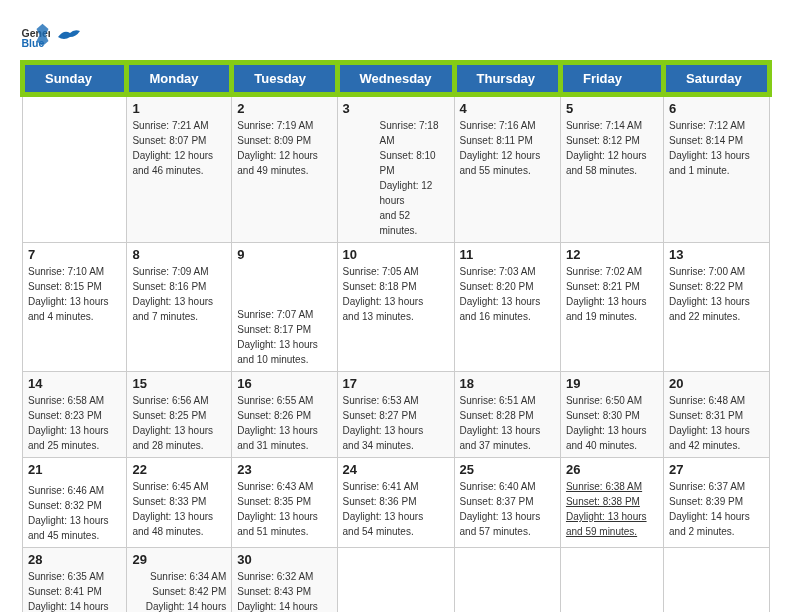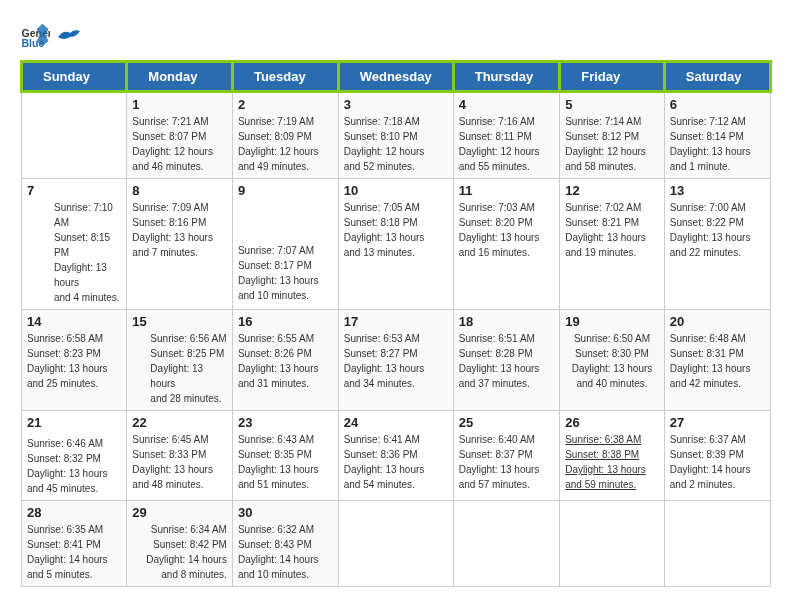--- a/index.html
+++ b/index.html
@@ -42,21 +42,21 @@
       border-collapse: collapse;
       font-size: 11px;
     }
     thead tr th {
       background-color: #2b6cb0;
       color: #fff;
       padding: 6px 20px;
       text-align: left;
       font-size: 13px;
       font-weight: bold;
-      border: 3px solid #84cc16;
+      border: 5px solid #84cc16;
     }
     tbody tr td {
       border: 1px solid #ccc;
       vertical-align: top;
       padding: 4px 5px;
       width: 107px;
       min-height: 80px;
       background: #fff;
     }
     tbody tr:nth-child(odd) td {
@@ -128,21 +128,21 @@
         </td>
         <td>
           <span class="day-number">2</span>
           <div class="day-info" style="white-space: pre-line;">Sunrise: 7:19 AM
 Sunset: 8:09 PM
 Daylight: 12 hours
 and 49 minutes.</div>
         </td>
         <td>
           <span class="day-number">3</span>
-          <div class="day-info" style="white-space: pre-line;">Sunrise: 7:18 AM
+          <div class="day-info" style="white-space: pre-line; margin-left: 37px;">Sunrise: 7:18 AM
 Sunset: 8:10 PM
 Daylight: 12 hours
 and 52 minutes.</div>
         </td>
         <td>
           <span class="day-number">4</span>
           <div class="day-info" style="white-space: pre-line;">Sunrise: 7:16 AM
 Sunset: 8:11 PM
 Daylight: 12 hours
 and 55 minutes.</div>
@@ -158,21 +158,21 @@
           <span class="day-number">6</span>
           <div class="day-info" style="white-space: pre-line;">Sunrise: 7:12 AM
 Sunset: 8:14 PM
 Daylight: 13 hours
 and 1 minute.</div>
         </td>
       </tr>
       <tr>
         <td>
           <span class="day-number">7</span>
-          <div class="day-info" style="white-space: pre-line; margin-left: 27px;">Sunrise: 7:10 AM
+          <div class="day-info" style="white-space: pre-line;">Sunrise: 7:10 AM
 Sunset: 8:15 PM
 Daylight: 13 hours
 and 4 minutes.</div>
         </td>
         <td>
           <span class="day-number">8</span>
           <div class="day-info" style="white-space: pre-line;">Sunrise: 7:09 AM
 Sunset: 8:16 PM
 Daylight: 13 hours
 and 7 minutes.</div>
@@ -216,21 +216,21 @@
       <tr>
         <td>
           <span class="day-number">14</span>
           <div class="day-info" style="white-space: pre-line;">Sunrise: 6:58 AM
 Sunset: 8:23 PM
 Daylight: 13 hours
 and 25 minutes.</div>
         </td>
         <td>
           <span class="day-number">15</span>
-          <div class="day-info" style="white-space: pre-line; margin-left: 18px;">Sunrise: 6:56 AM
+          <div class="day-info" style="white-space: pre-line;">Sunrise: 6:56 AM
 Sunset: 8:25 PM
 Daylight: 13 hours
 and 28 minutes.</div>
         </td>
         <td>
           <span class="day-number">16</span>
           <div class="day-info" style="white-space: pre-line;">Sunrise: 6:55 AM
 Sunset: 8:26 PM
 Daylight: 13 hours
 and 31 minutes.</div>
@@ -244,21 +244,21 @@
         </td>
         <td>
           <span class="day-number">18</span>
           <div class="day-info" style="white-space: pre-line;">Sunrise: 6:51 AM
 Sunset: 8:28 PM
 Daylight: 13 hours
 and 37 minutes.</div>
         </td>
         <td>
           <span class="day-number">19</span>
-          <div class="day-info" style="white-space: pre-line; text-align: center;">Sunrise: 6:50 AM
+          <div class="day-info" style="white-space: pre-line;">Sunrise: 6:50 AM
 Sunset: 8:30 PM
 Daylight: 13 hours
 and 40 minutes.</div>
         </td>
         <td>
           <span class="day-number">20</span>
           <div class="day-info" style="white-space: pre-line;">Sunrise: 6:48 AM
 Sunset: 8:31 PM
 Daylight: 13 hours
 and 42 minutes.</div>

